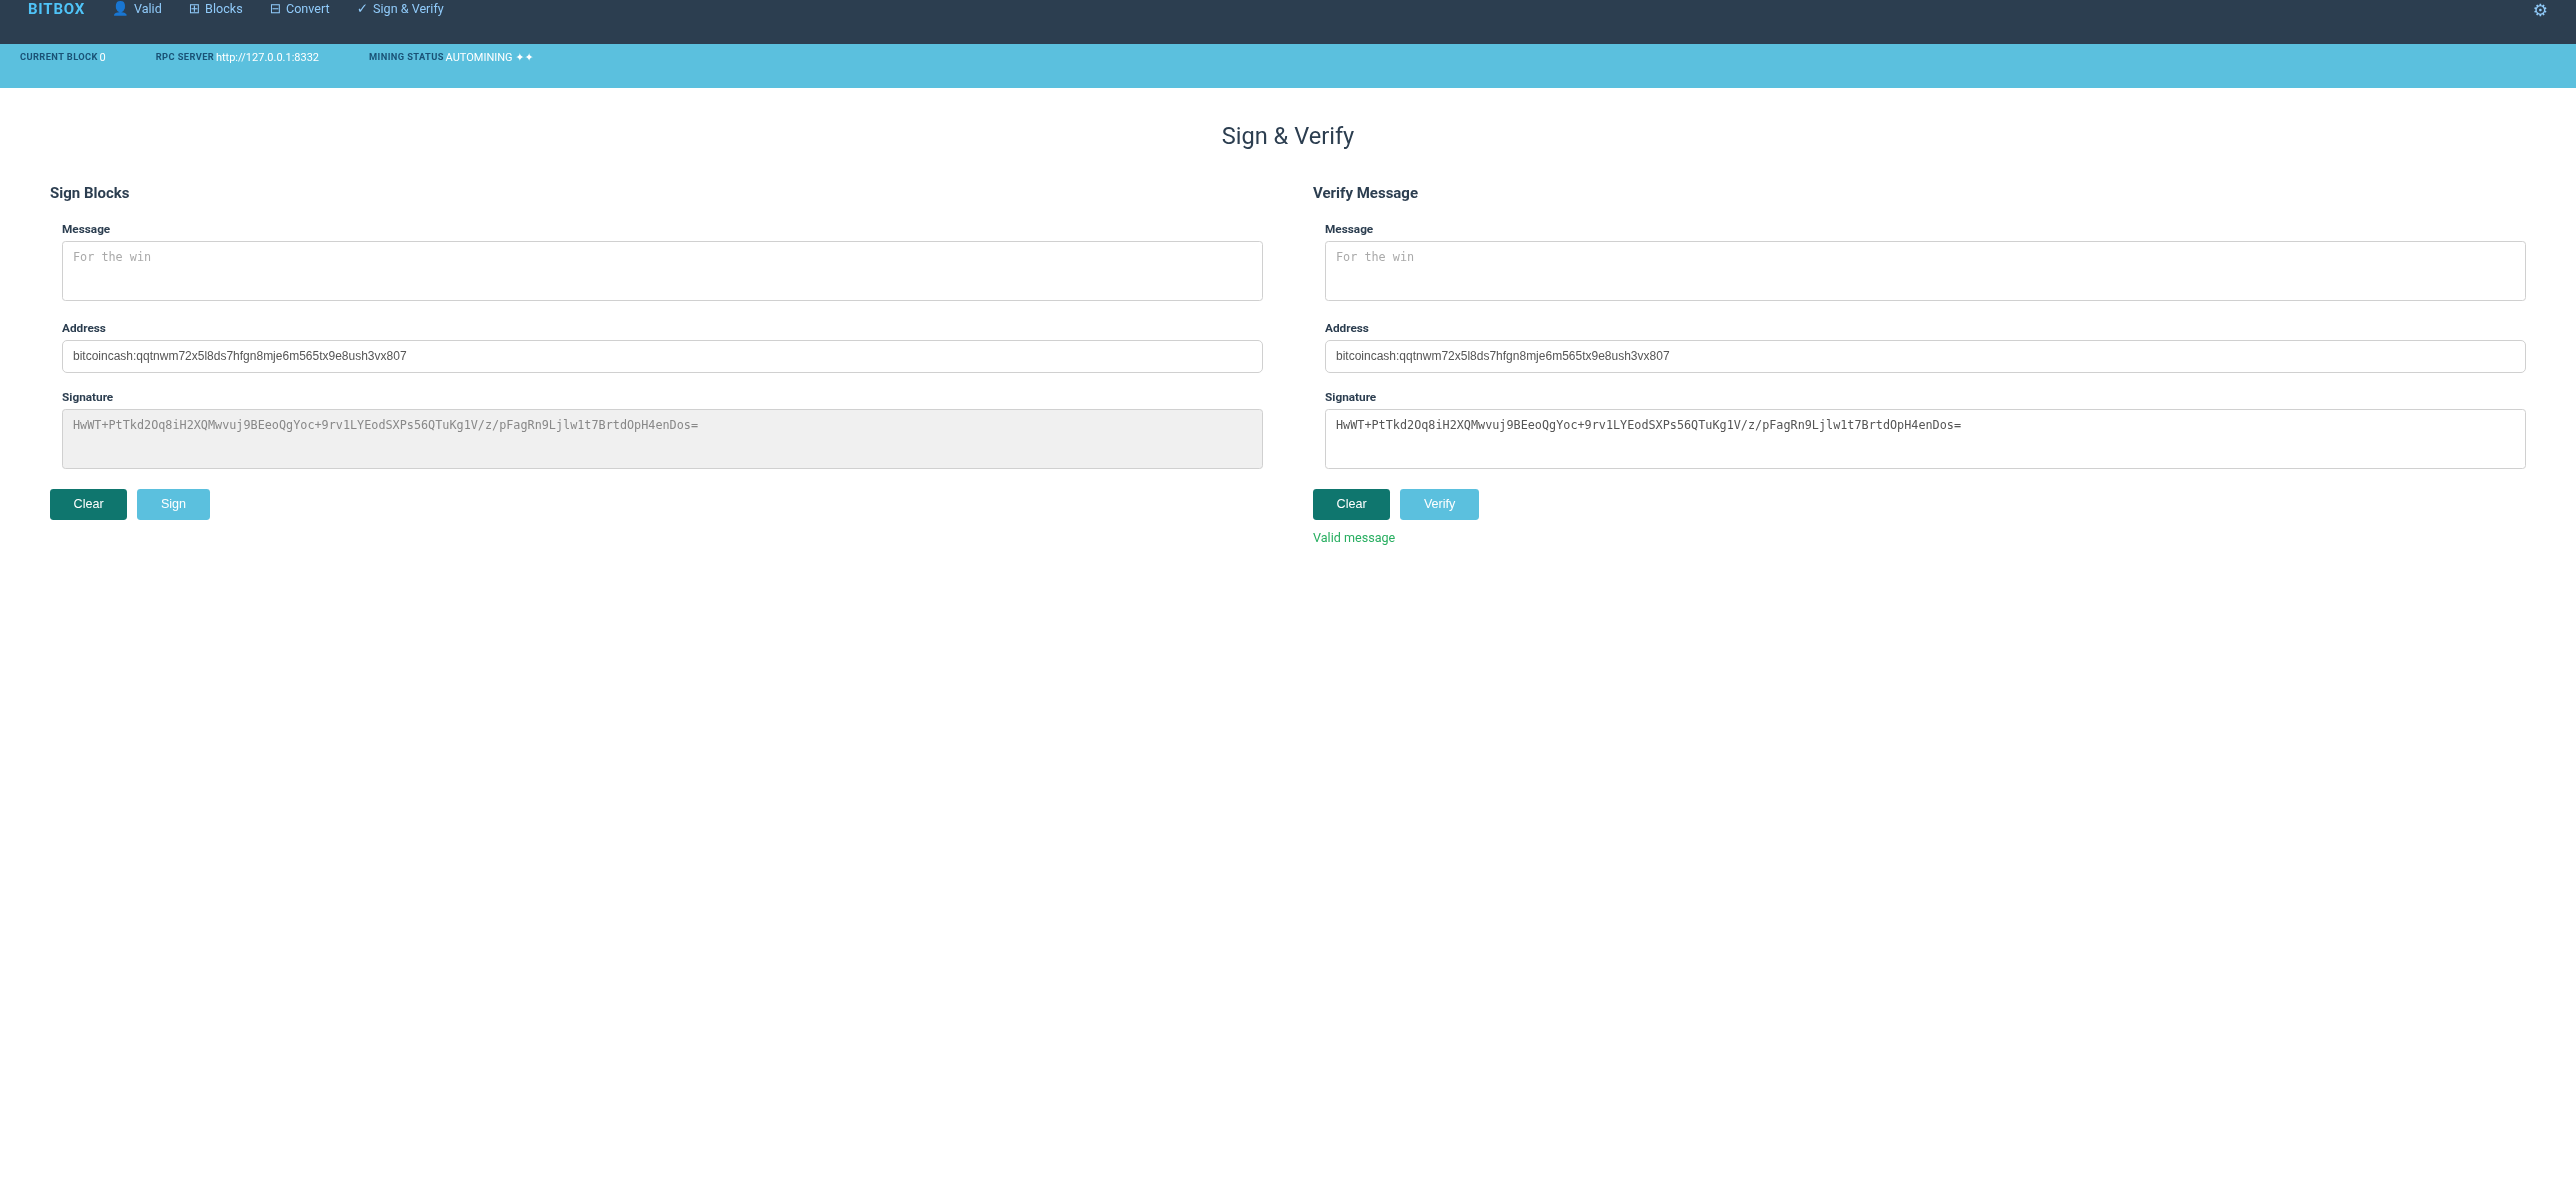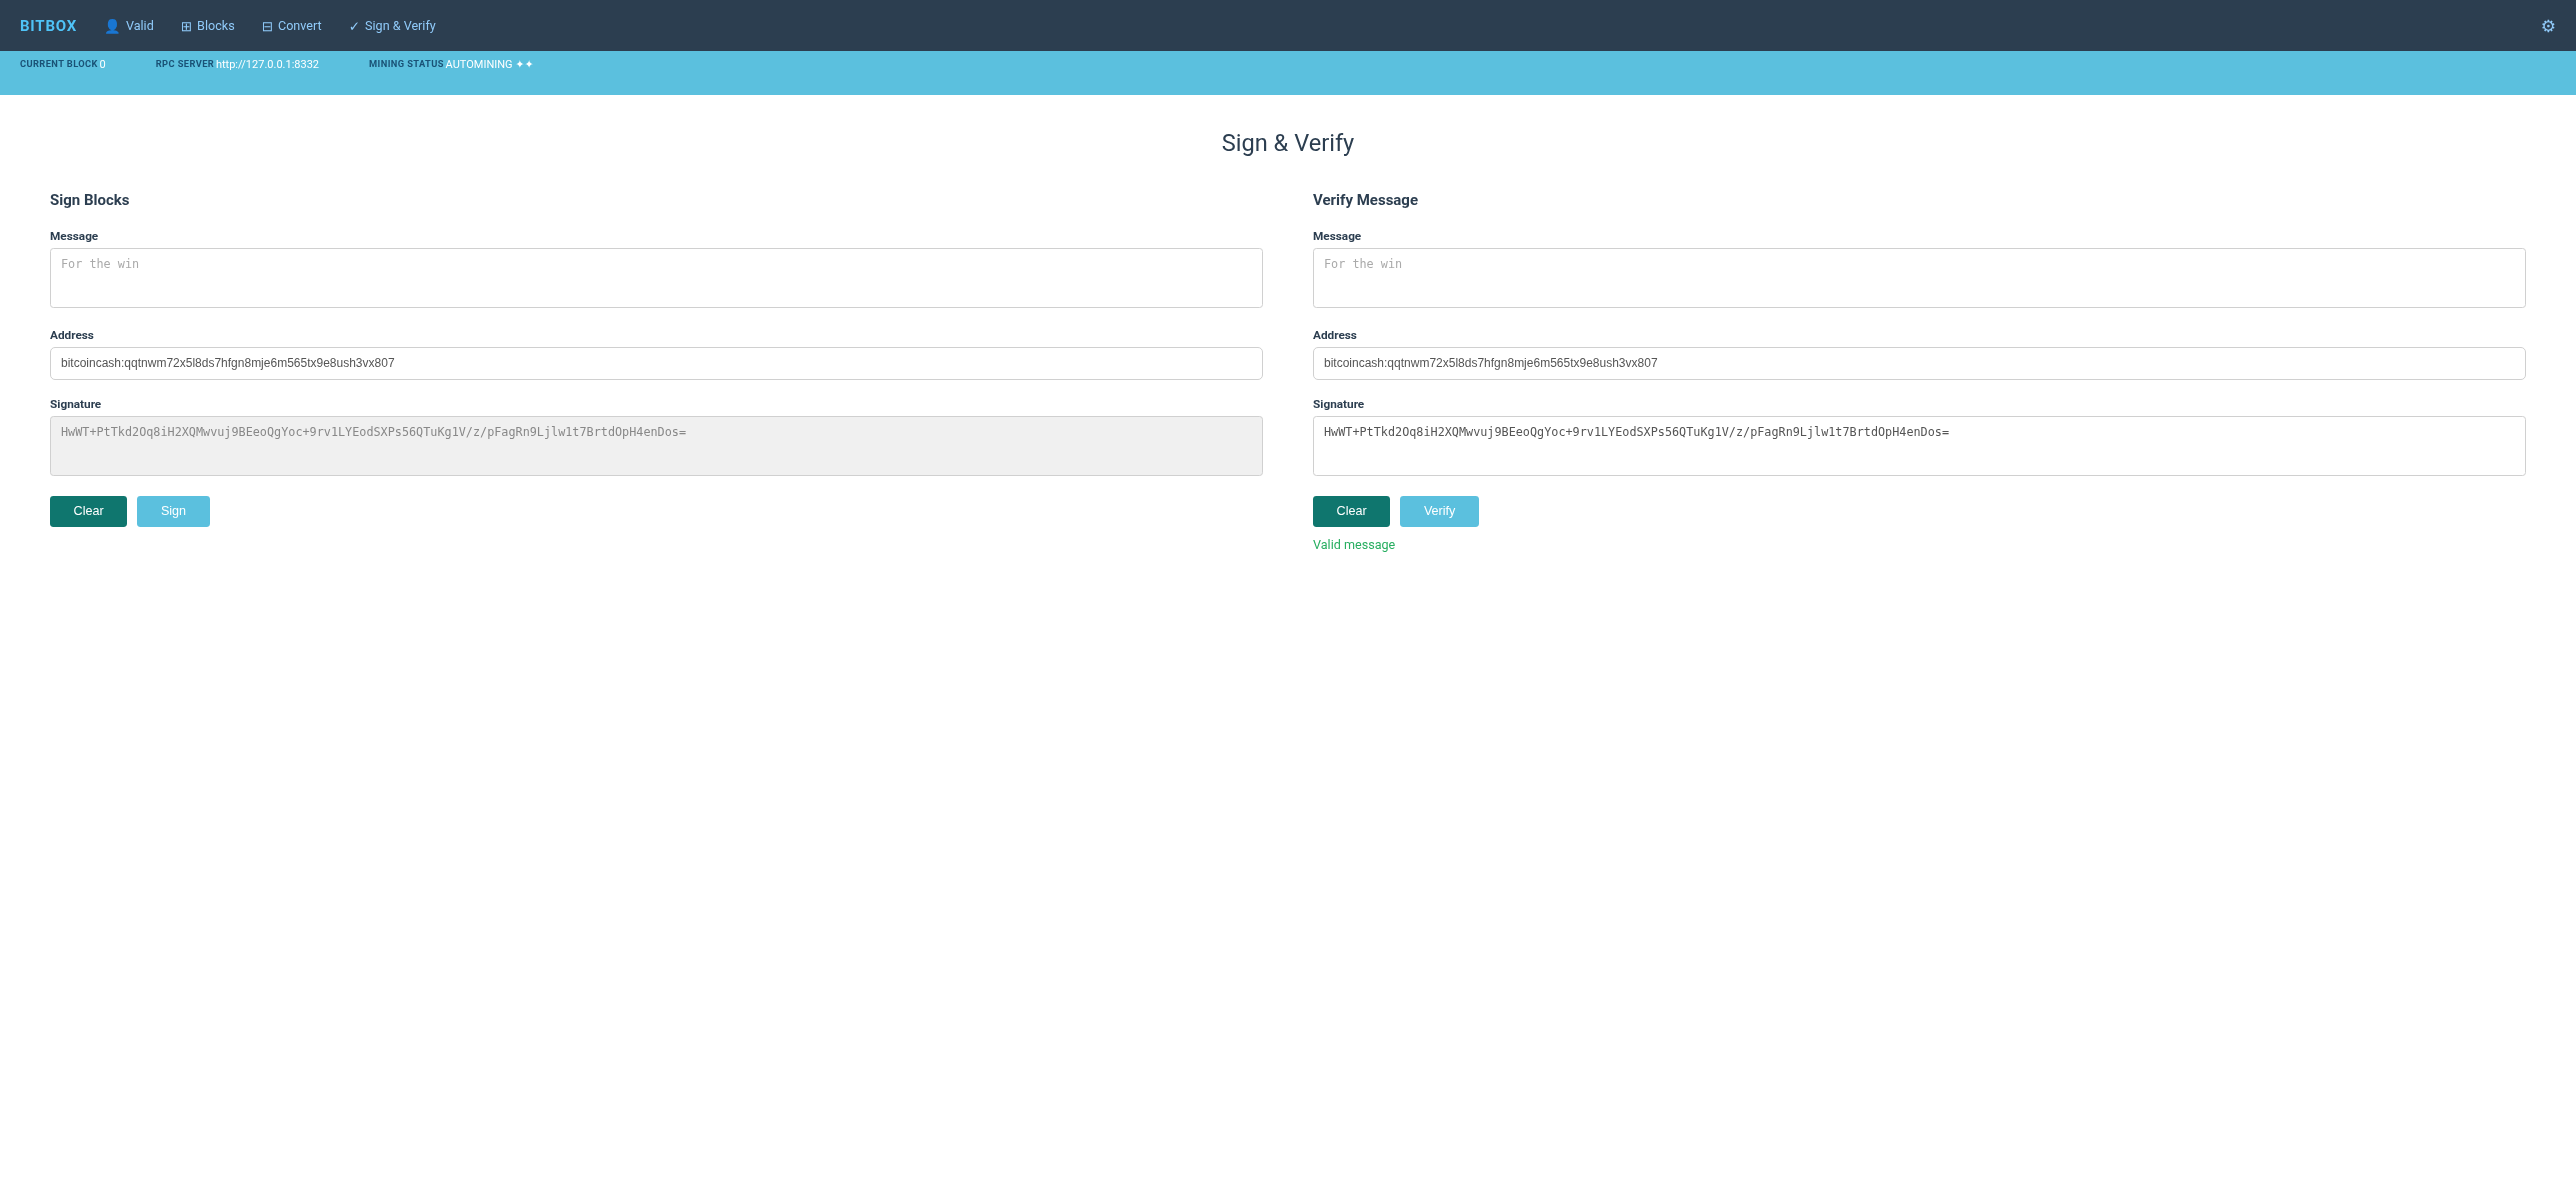--- a/index.html
+++ b/index.html
@@ -2,23 +2,23 @@
 <html style="font-size:13.5px"><head>
   <meta charset="utf-8">
   <style>
     * { box-sizing: border-box; margin: 0; padding: 0; }
     body { font-family: -apple-system, BlinkMacSystemFont, 'Segoe UI', Roboto, sans-serif; background: #f5f5f5; }
 
     
     .navbar {
       background: #2c3e50;
       display: flex;
-      align-items: center;
-      padding: 0 20px;
-      height: 51px;
+      align-items: flex-start;
+      padding: 0 28px;
+      height: 44px;
       gap: 27px;
     }
     .navbar-brand {
       color: #4fc3f7;
       font-weight: bold;
       font-size: 15px;
       letter-spacing: 0.8px;
     }
     .nav-item {
       display: flex;
@@ -92,20 +92,21 @@
 
     .section-title {
       font-size: 15px;
       font-weight: bold;
       color: #2c3e50;
       margin-bottom: 20px;
     }
 
     .field-group {
       margin-bottom: 17px;
+      margin-left: 12px;
     }
     .field-label {
       font-size: 11.8px;
       font-weight: bold;
       color: #2c3e50;
       margin-bottom: 5px;
     }
     .field-textarea {
       width: 100%;
       border: 0.8px solid #d0d0d0;

